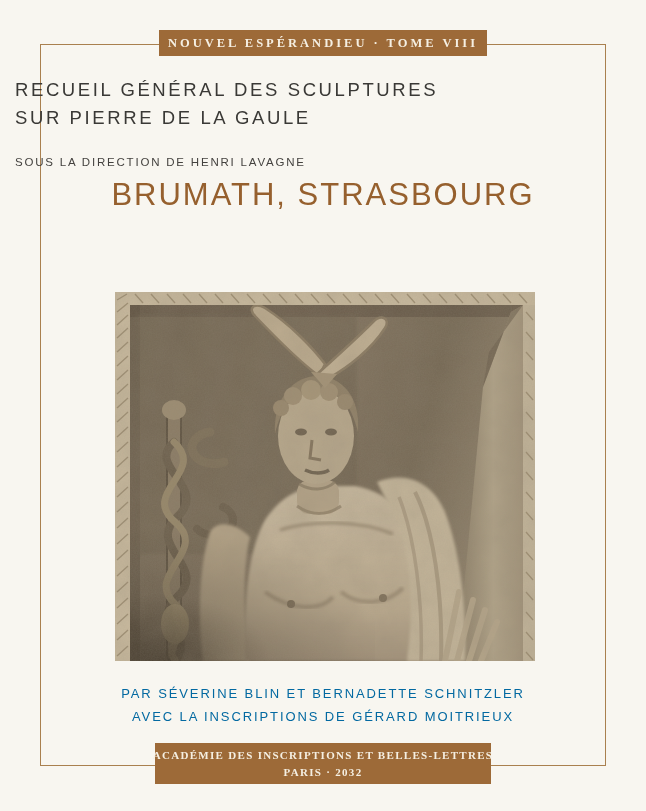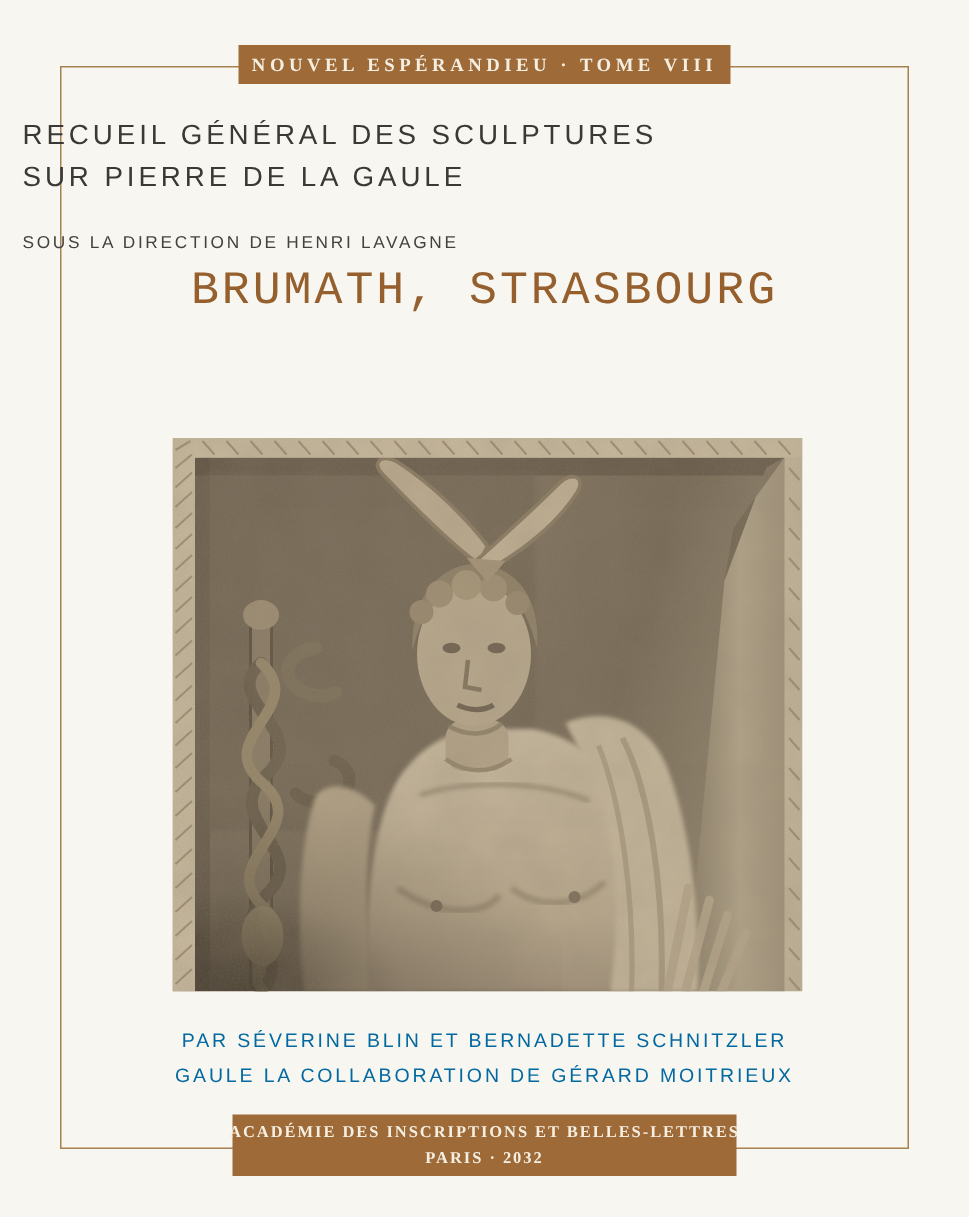--- a/index.html
+++ b/index.html
@@ -82,21 +82,21 @@
     letter-spacing: 1.8px;
     color: #44423f;
     white-space: nowrap;
   }
   .title-block {
     position: absolute;
     top: 176px;
     left: 0;
     width: 100%;
     text-align: center;
-    font-family: Liberation Mono, monospace;
+    font-family: Liberation Sans, sans-serif;
     color: #96602e;
   }
   .title-line1 {
     font-size: 31px;
     letter-spacing: 2px;
     line-height: 38px;
     white-space: nowrap;
   }
   .title-line2 {
     font-size: 25.5px;
@@ -265,21 +265,21 @@
         <path d="M411,20 L418,28 M411,40 L418,48 M411,60 L418,68 M411,80 L418,88 M411,100 L418,108 M411,120 L418,128 M411,140 L418,148 M411,160 L418,168 M411,180 L418,188 M411,200 L418,208 M411,220 L418,228 M411,240 L418,248 M411,260 L418,268 M411,280 L418,288 M411,300 L418,308 M411,320 L418,328 M411,340 L418,348 M411,360 L418,368"></path>
       </g>
 
       <rect x="0" y="0" width="420" height="369" filter="url(#mottle)" opacity="0.5"></rect>
       <rect x="0" y="0" width="420" height="369" filter="url(#grain)" opacity="0.35"></rect>
     </svg>
   </div>
 
   <div class="authors-block">
     <div class="author-line">PAR SÉVERINE BLIN ET BERNADETTE SCHNITZLER</div>
-    <div class="author-line">GAULE LA COLLABORATION DE GÉRARD MOITRIEUX</div>
+    <div class="author-line">AVEC LA INSCRIPTIONS DE GÉRARD MOITRIEUX</div>
   </div>
 
   <div class="banner banner-bottom">
     <span>ACADÉMIE DES INSCRIPTIONS ET BELLES-LETTRES</span>
     <span>PARIS · 2032</span>
   </div>
 
 </div>
 
 </body></html>

